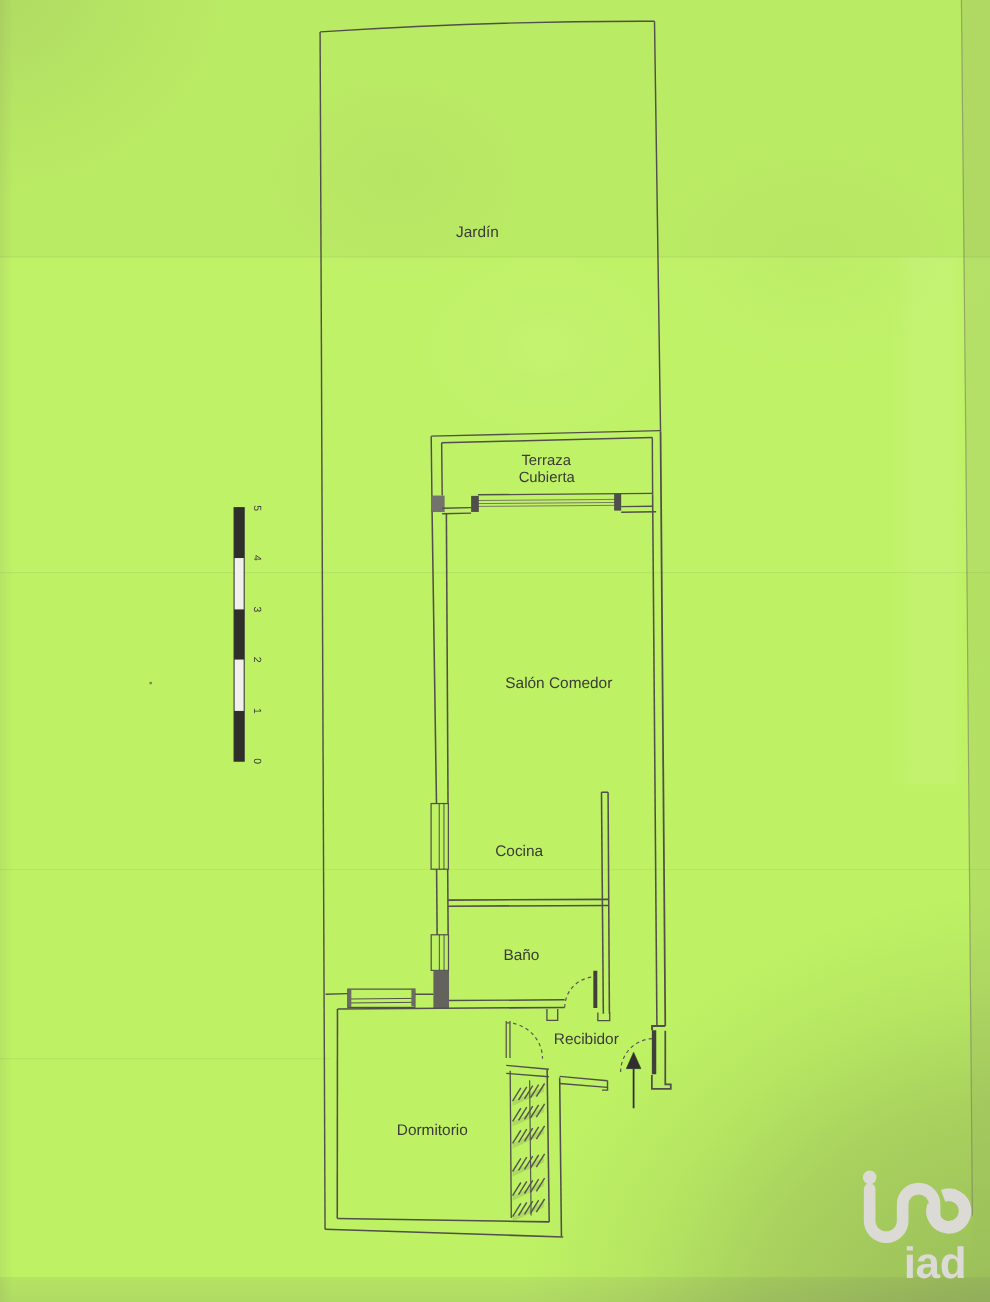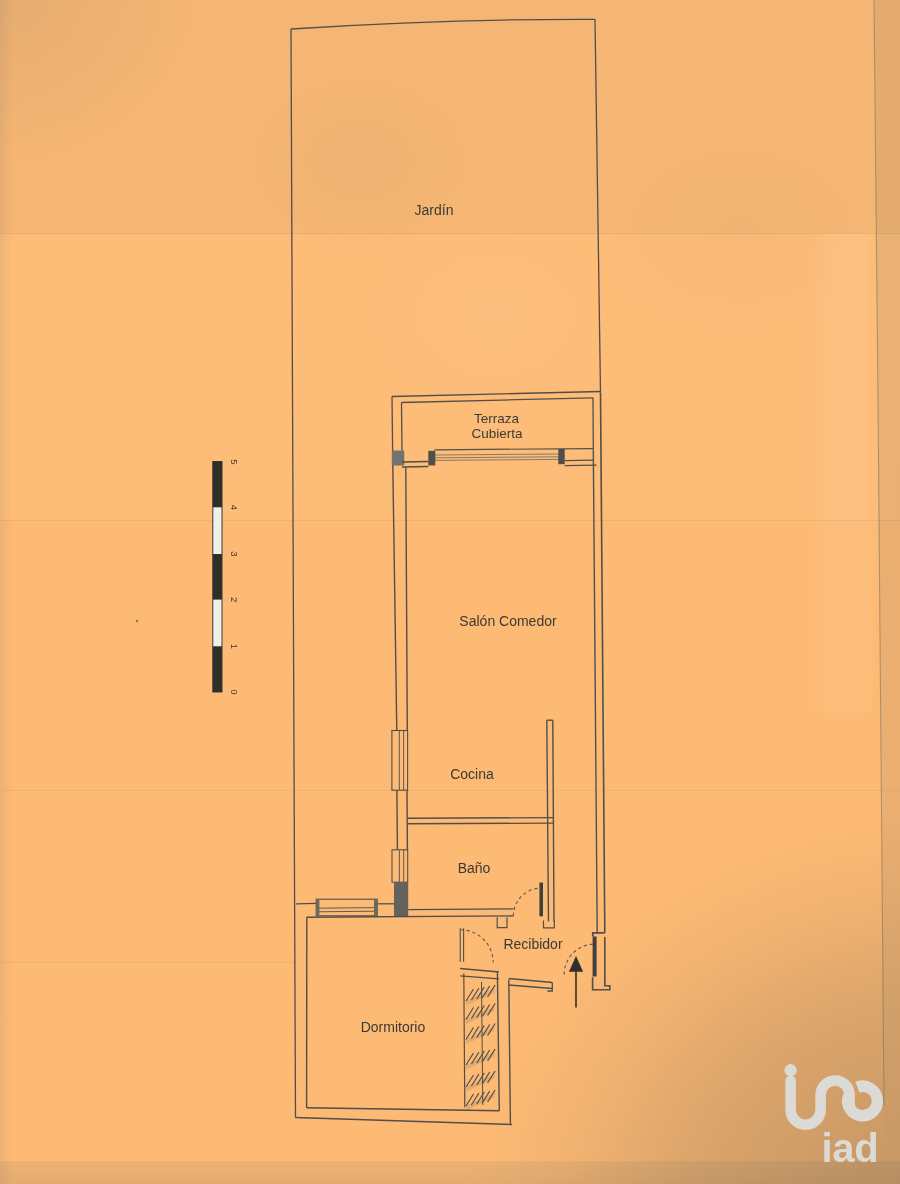--- a/index.html
+++ b/index.html
@@ -1,16 +1,16 @@
 <!DOCTYPE html>
 <html><head>
 <meta charset="utf-8">
 <style>
   html,body{margin:0;padding:0;}
-  #page{position:relative;width:900px;height:1184px;background:#fdba74;overflow:hidden;
+  #page{position:relative;width:900px;height:1184px;background:#bef264;overflow:hidden;
         font-family:"Liberation Sans", sans-serif;}
   #page div{position:absolute;}
   svg{position:absolute;left:0;top:0;}
   text{font-family:"Liberation Sans", sans-serif;fill:#3b3a37;}
 </style>
 </head>
 <body>
 <div id="page">
 
   <div style="left:0;top:0;width:900px;height:233px;background:rgba(122,120,114,0.055);"></div>

